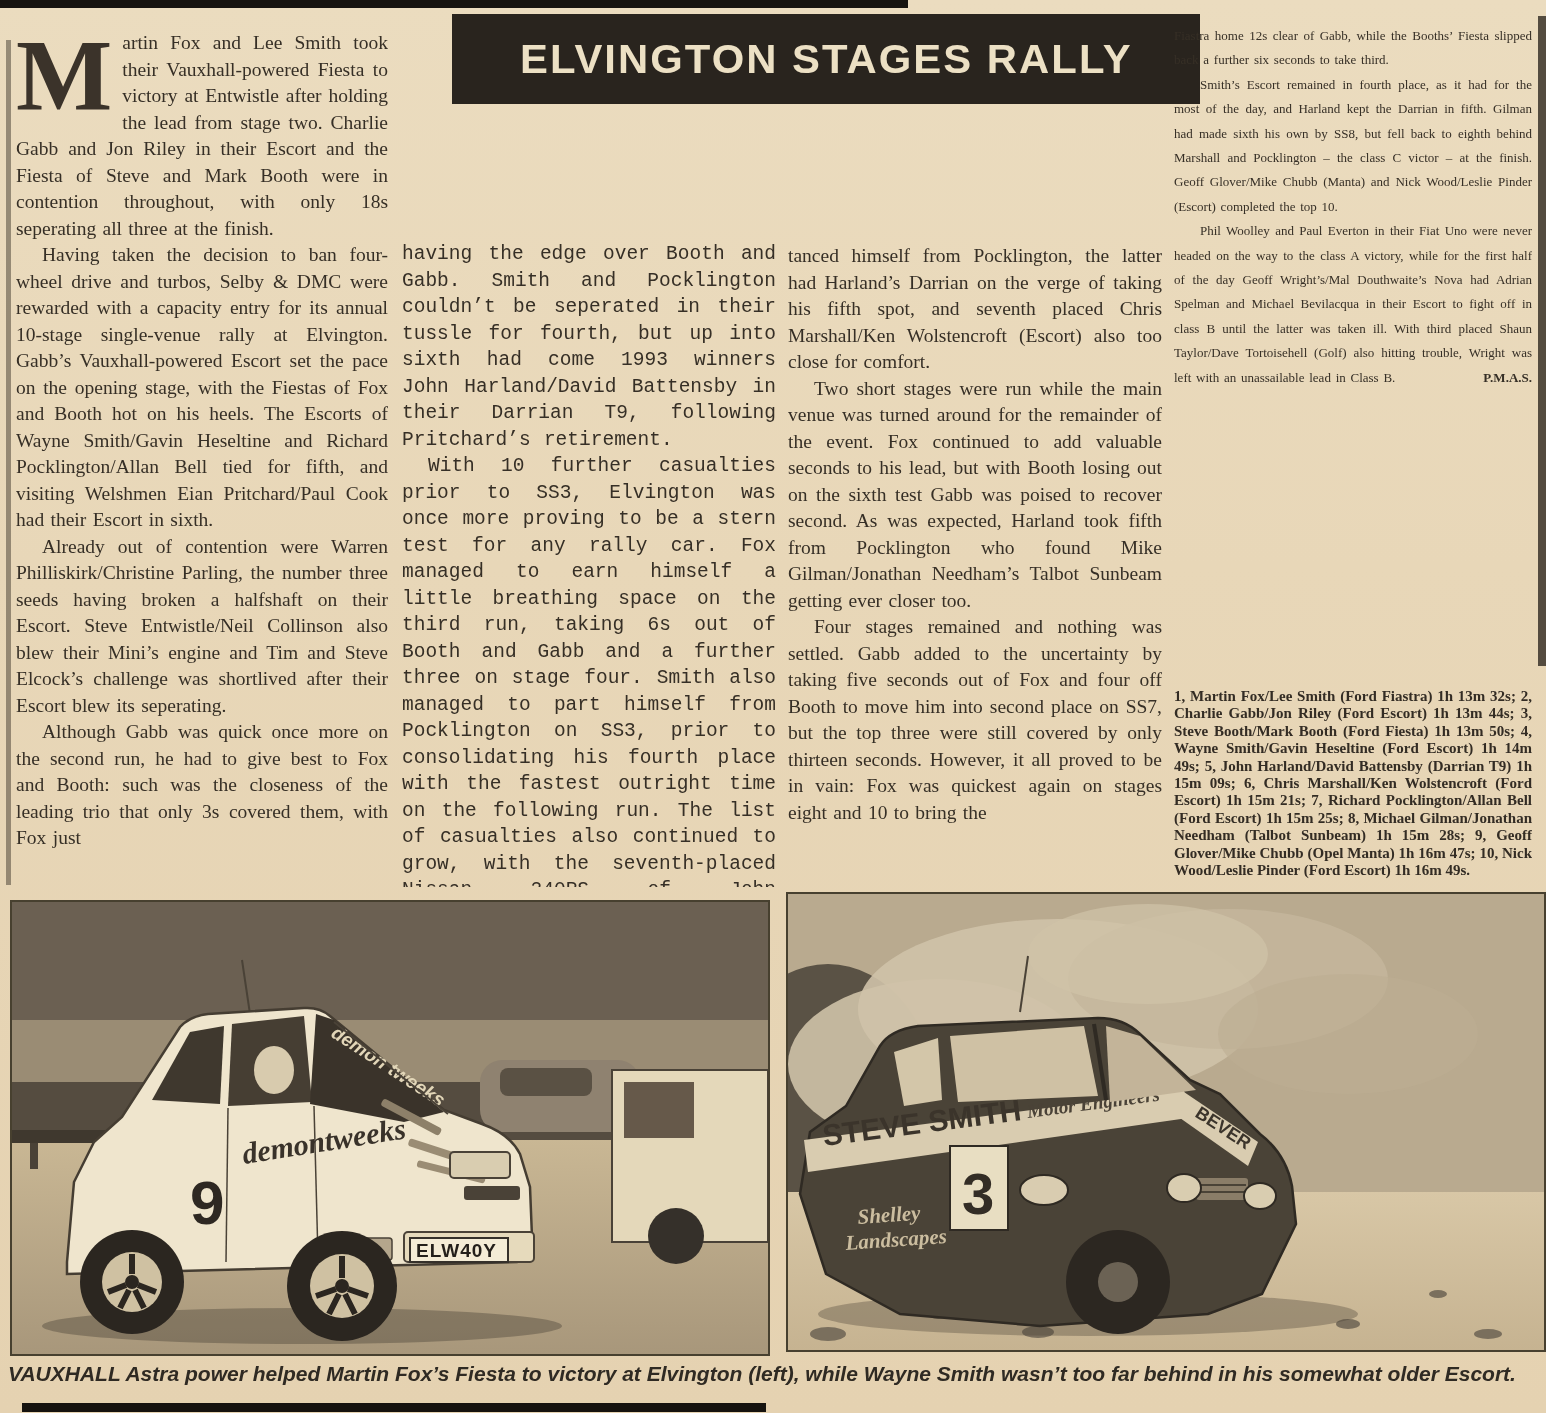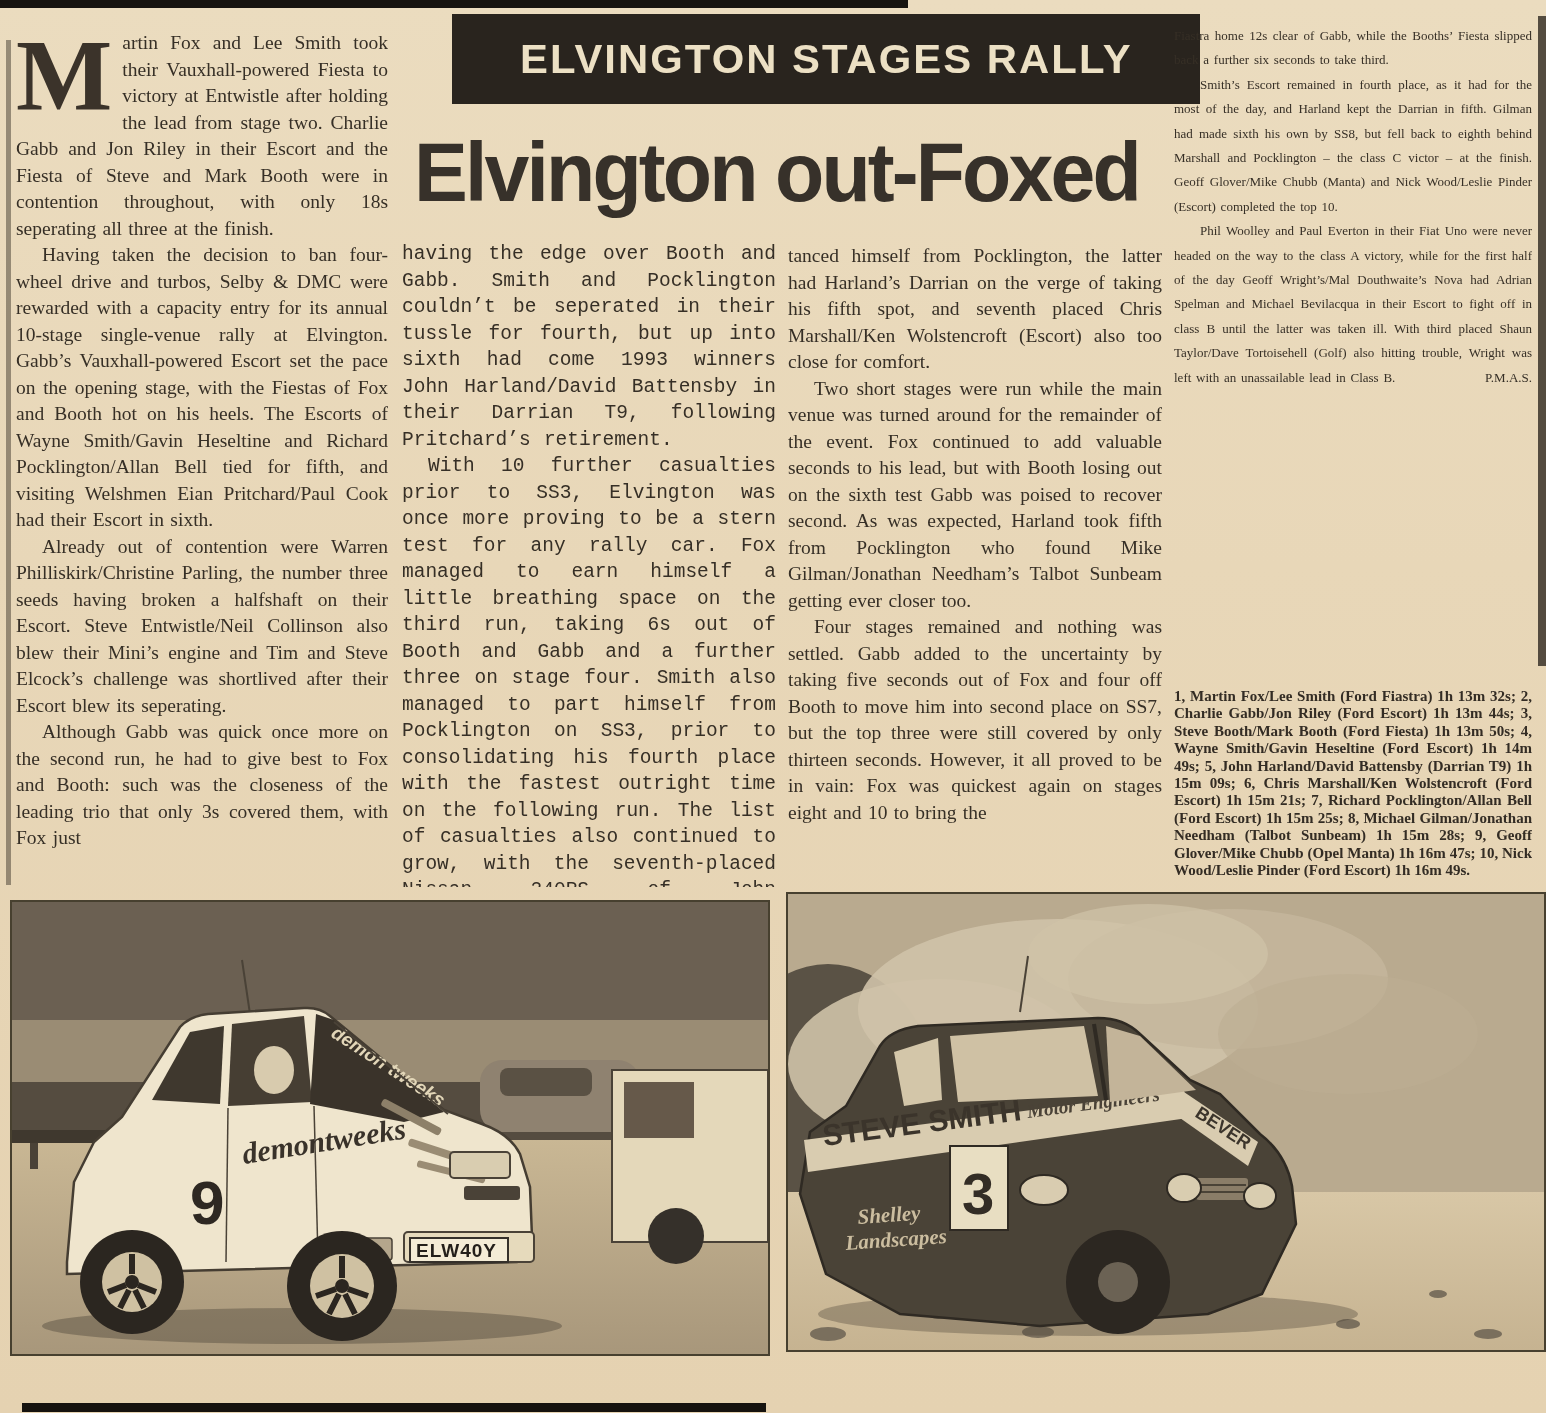--- a/index.html
+++ b/index.html
@@ -29,21 +29,21 @@
     float:left;
     font:700 102px/80px "Liberation Serif", serif;
     color:#3b332a;
     margin:6px 10px 0 0;
   }
   #col1{left:16px;top:30px;width:372px;height:856px;overflow:hidden;}
   #col2{left:402px;top:241px;width:374px;height:646px;overflow:hidden;font-family:Liberation Mono, monospace;}
   #col3{left:788px;top:243px;width:374px;height:646px;overflow:hidden;}
   #col4{left:1174px;top:24px;width:358px;height:648px;overflow:hidden;font-size:13px;line-height:24.4px;}
   .byline{
-    display:block;text-align:right;font-weight:400;
+    display:block;text-align:right;font-weight:700;
     margin-top:-24.4px;
   }
   #banner{
     left:404px;top:14px;width:748px;height:90px;
     background:#29241e;
     display:flex;align-items:center;justify-content:center;margin-left:48px;
   }
   #banner span{
     font:700 41px/1 "Liberation Sans", sans-serif;
     letter-spacing:2px;color:#ece0c4;
@@ -91,23 +91,20 @@
     <p class="first"><span class="dropcap">M</span><span>artin Fox and Lee Smith took their Vauxhall-powered Fiesta to victory at Entwistle after holding the lead from stage two. Charlie Gabb and Jon Riley in their Escort and the Fiesta of Steve and Mark Booth were in contention throughout, with only 18s seperating all three at the finish.</span></p>
     <p>Having taken the decision to ban four-wheel drive and turbos, Selby &amp; DMC were rewarded with a capacity entry for its annual 10-stage single-venue rally at Elvington. Gabb’s Vauxhall-powered Escort set the pace on the opening stage, with the Fiestas of Fox and Booth hot on his heels. The Escorts of Wayne Smith/Gavin Heseltine and Richard Pocklington/Allan Bell tied for fifth, and visiting Welshmen Eian Pritchard/Paul Cook had their Escort in sixth.</p>
     <p>Already out of contention were Warren Philliskirk/Christine Parling, the number three seeds having broken a halfshaft on their Escort. Steve Entwistle/Neil Collinson also blew their Mini’s engine and Tim and Steve Elcock’s challenge was shortlived after their Escort blew its seperating.</p>
     <p>Although Gabb was quick once more on the second run, he had to give best to Fox and Booth: such was the closeness of the leading trio that only 3s covered them, with Fox just</p>
   </div>
 
   <div id="banner" class="abs">
     <span>ELVINGTON STAGES RALLY</span>
   </div>
 
-  <div id="headline" class="abs">
-    <span>Elvington out-Foxed</span>
-  </div>
 
   <div id="col2" class="abs col">
     <p class="first">having the edge over Booth and Gabb. Smith and Pocklington couldn’t be seperated in their tussle for fourth, but up into sixth had come 1993 winners John Harland/David Battensby in their Darrian T9, following Pritchard’s retirement.</p>
     <p>With 10 further casualties prior to SS3, Elvington was once more proving to be a stern test for any rally car. Fox managed to earn himself a little breathing space on the third run, taking 6s out of Booth and Gabb and a further three on stage four. Smith also managed to part himself from Pocklington on SS3, prior to consolidating his fourth place with the fastest outright time on the following run. The list of casualties also continued to grow, with the seventh-placed Nissan 240RS of John Richardson/Eric Wilcockson dropping out.</p>
   </div>
 
   <div id="col3" class="abs col">
     <p class="first">tanced himself from Pocklington, the latter had Harland’s Darrian on the verge of taking his fifth spot, and seventh placed Chris Marshall/Ken Wolstencroft (Escort) also too close for comfort.</p>
     <p>Two short stages were run while the main venue was turned around for the remainder of the event. Fox continued to add valuable seconds to his lead, but with Booth losing out on the sixth test Gabb was poised to recover second. As was expected, Harland took fifth from Pocklington who found Mike Gilman/Jonathan Needham’s Talbot Sunbeam getting ever closer too.</p>
     <p>Four stages remained and nothing was settled. Gabb added to the uncertainty by taking five seconds out of Fox and four off Booth to move him into second place on SS7, but the top three were still covered by only thirteen seconds. However, it all proved to be in vain: Fox was quickest again on stages eight and 10 to bring the</p>
@@ -257,14 +254,15 @@
       <ellipse cx="396" cy="294" rx="17" ry="14" fill="#d9cdb0" stroke="#2f2a23" stroke-width="2"></ellipse>
       <ellipse cx="472" cy="302" rx="16" ry="13" fill="#d9cdb0" stroke="#2f2a23" stroke-width="2"></ellipse>
 
       <g>
         <circle cx="330" cy="388" r="52" fill="#2c2721"></circle>
         <circle cx="330" cy="388" r="20" fill="#6b6254"></circle>
       </g>
     </svg>
   </div>
 
+  <div id="caption" class="abs">VAUXHALL Astra power helped Martin Fox’s Fiesta to victory at Elvington (left), while Wayne Smith wasn’t too far behind in his somewhat older Escort.</div>
 
 </div>
 
 </body></html>

